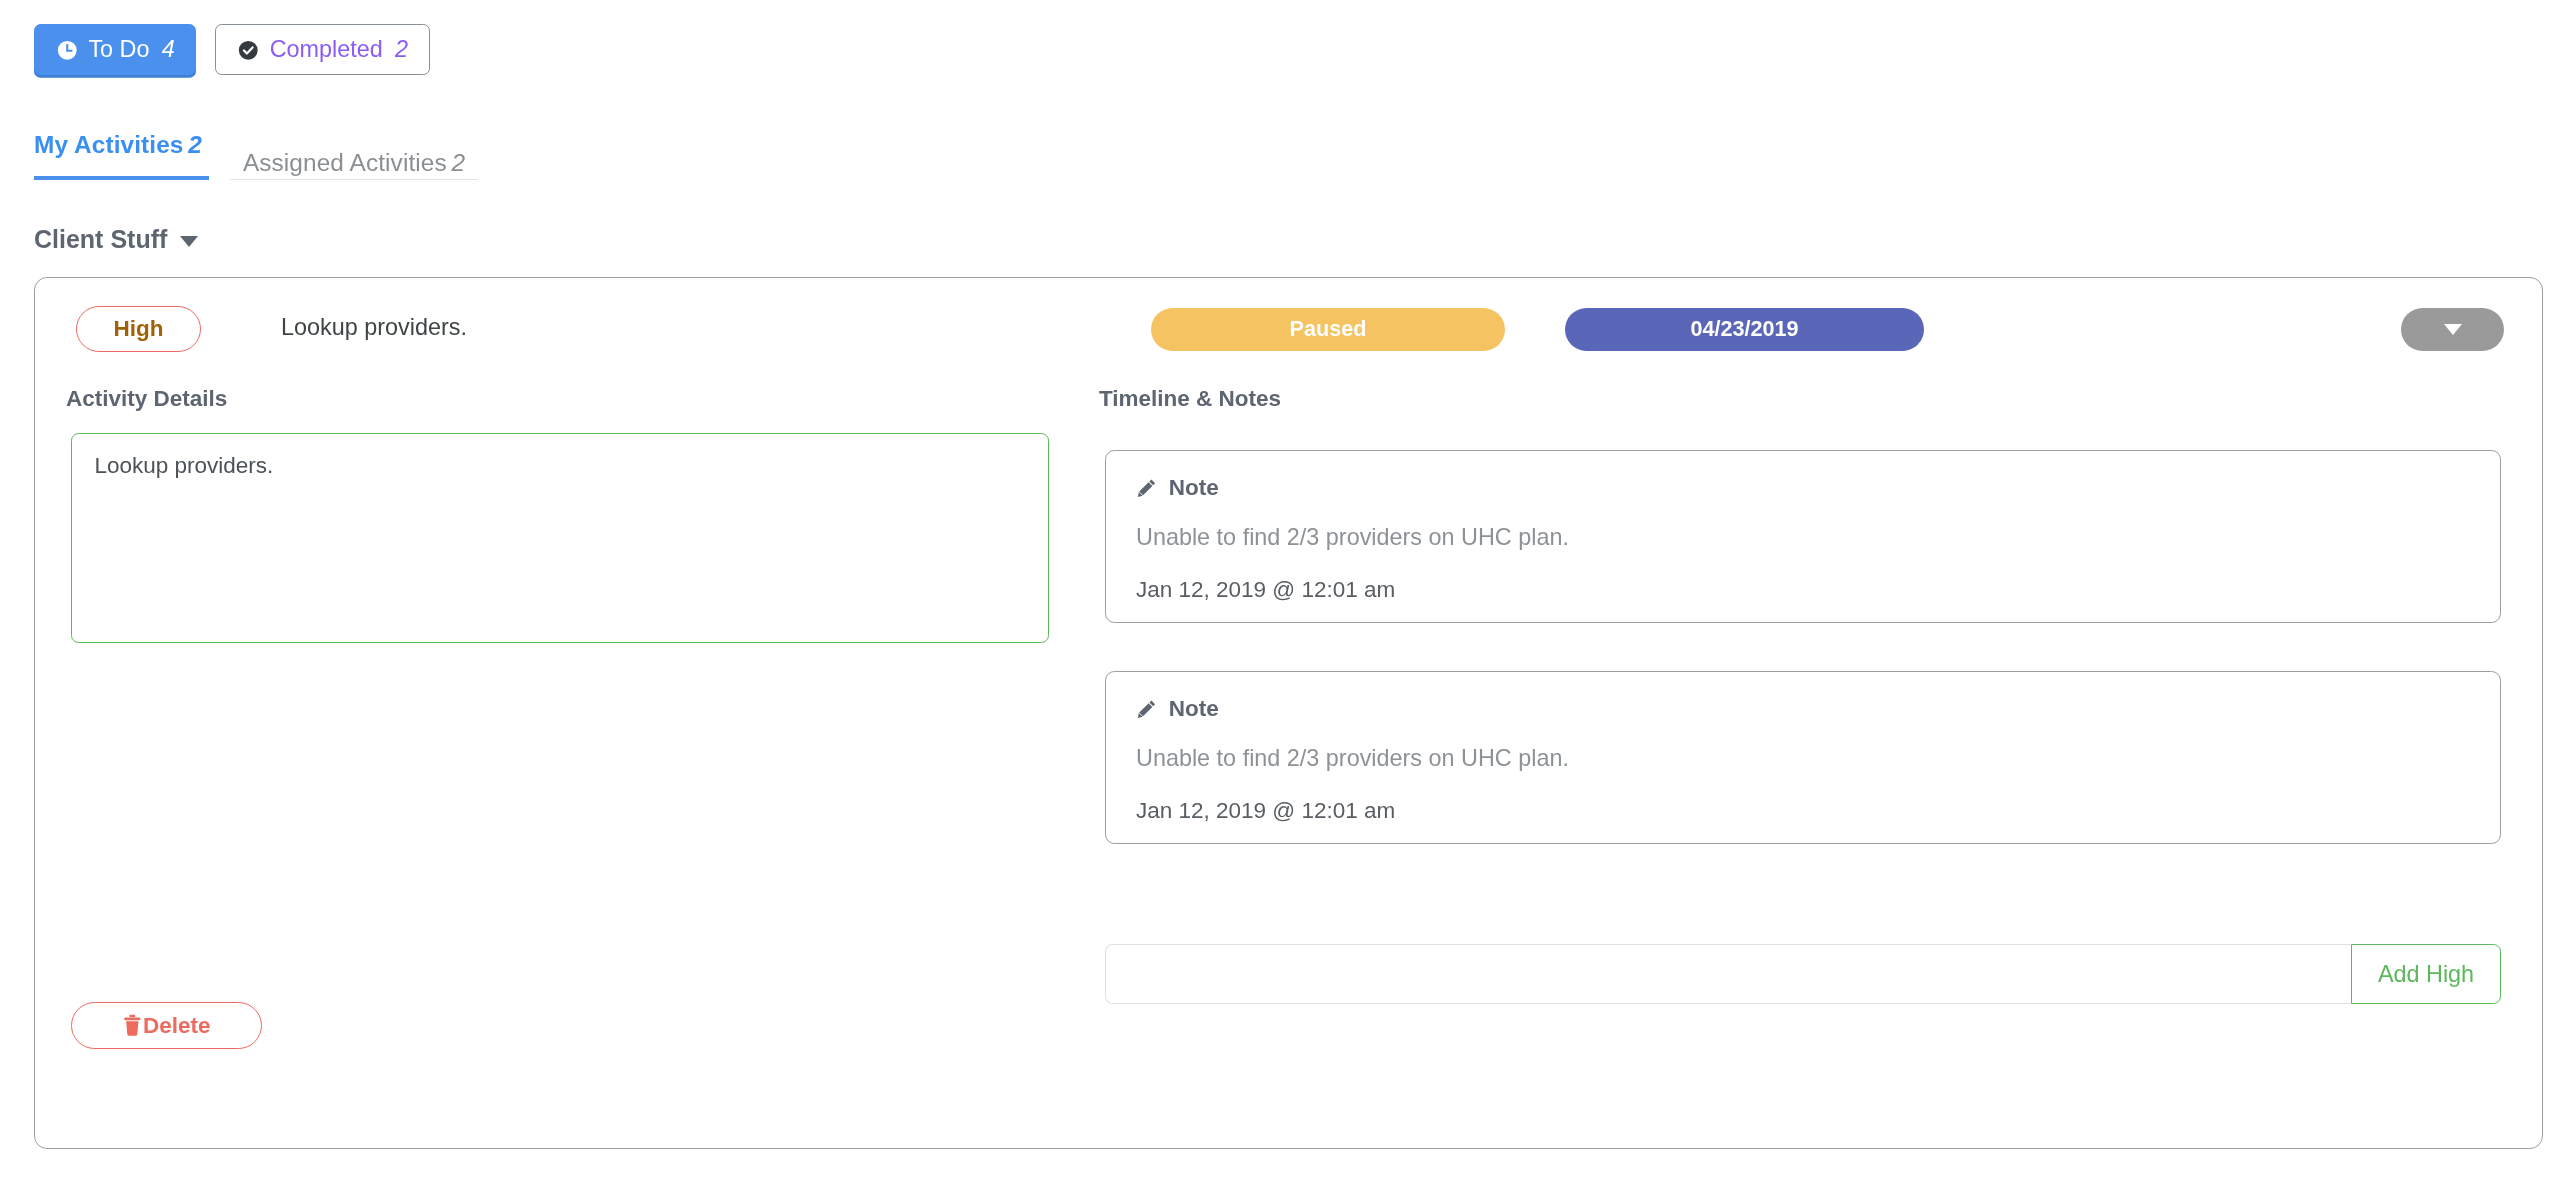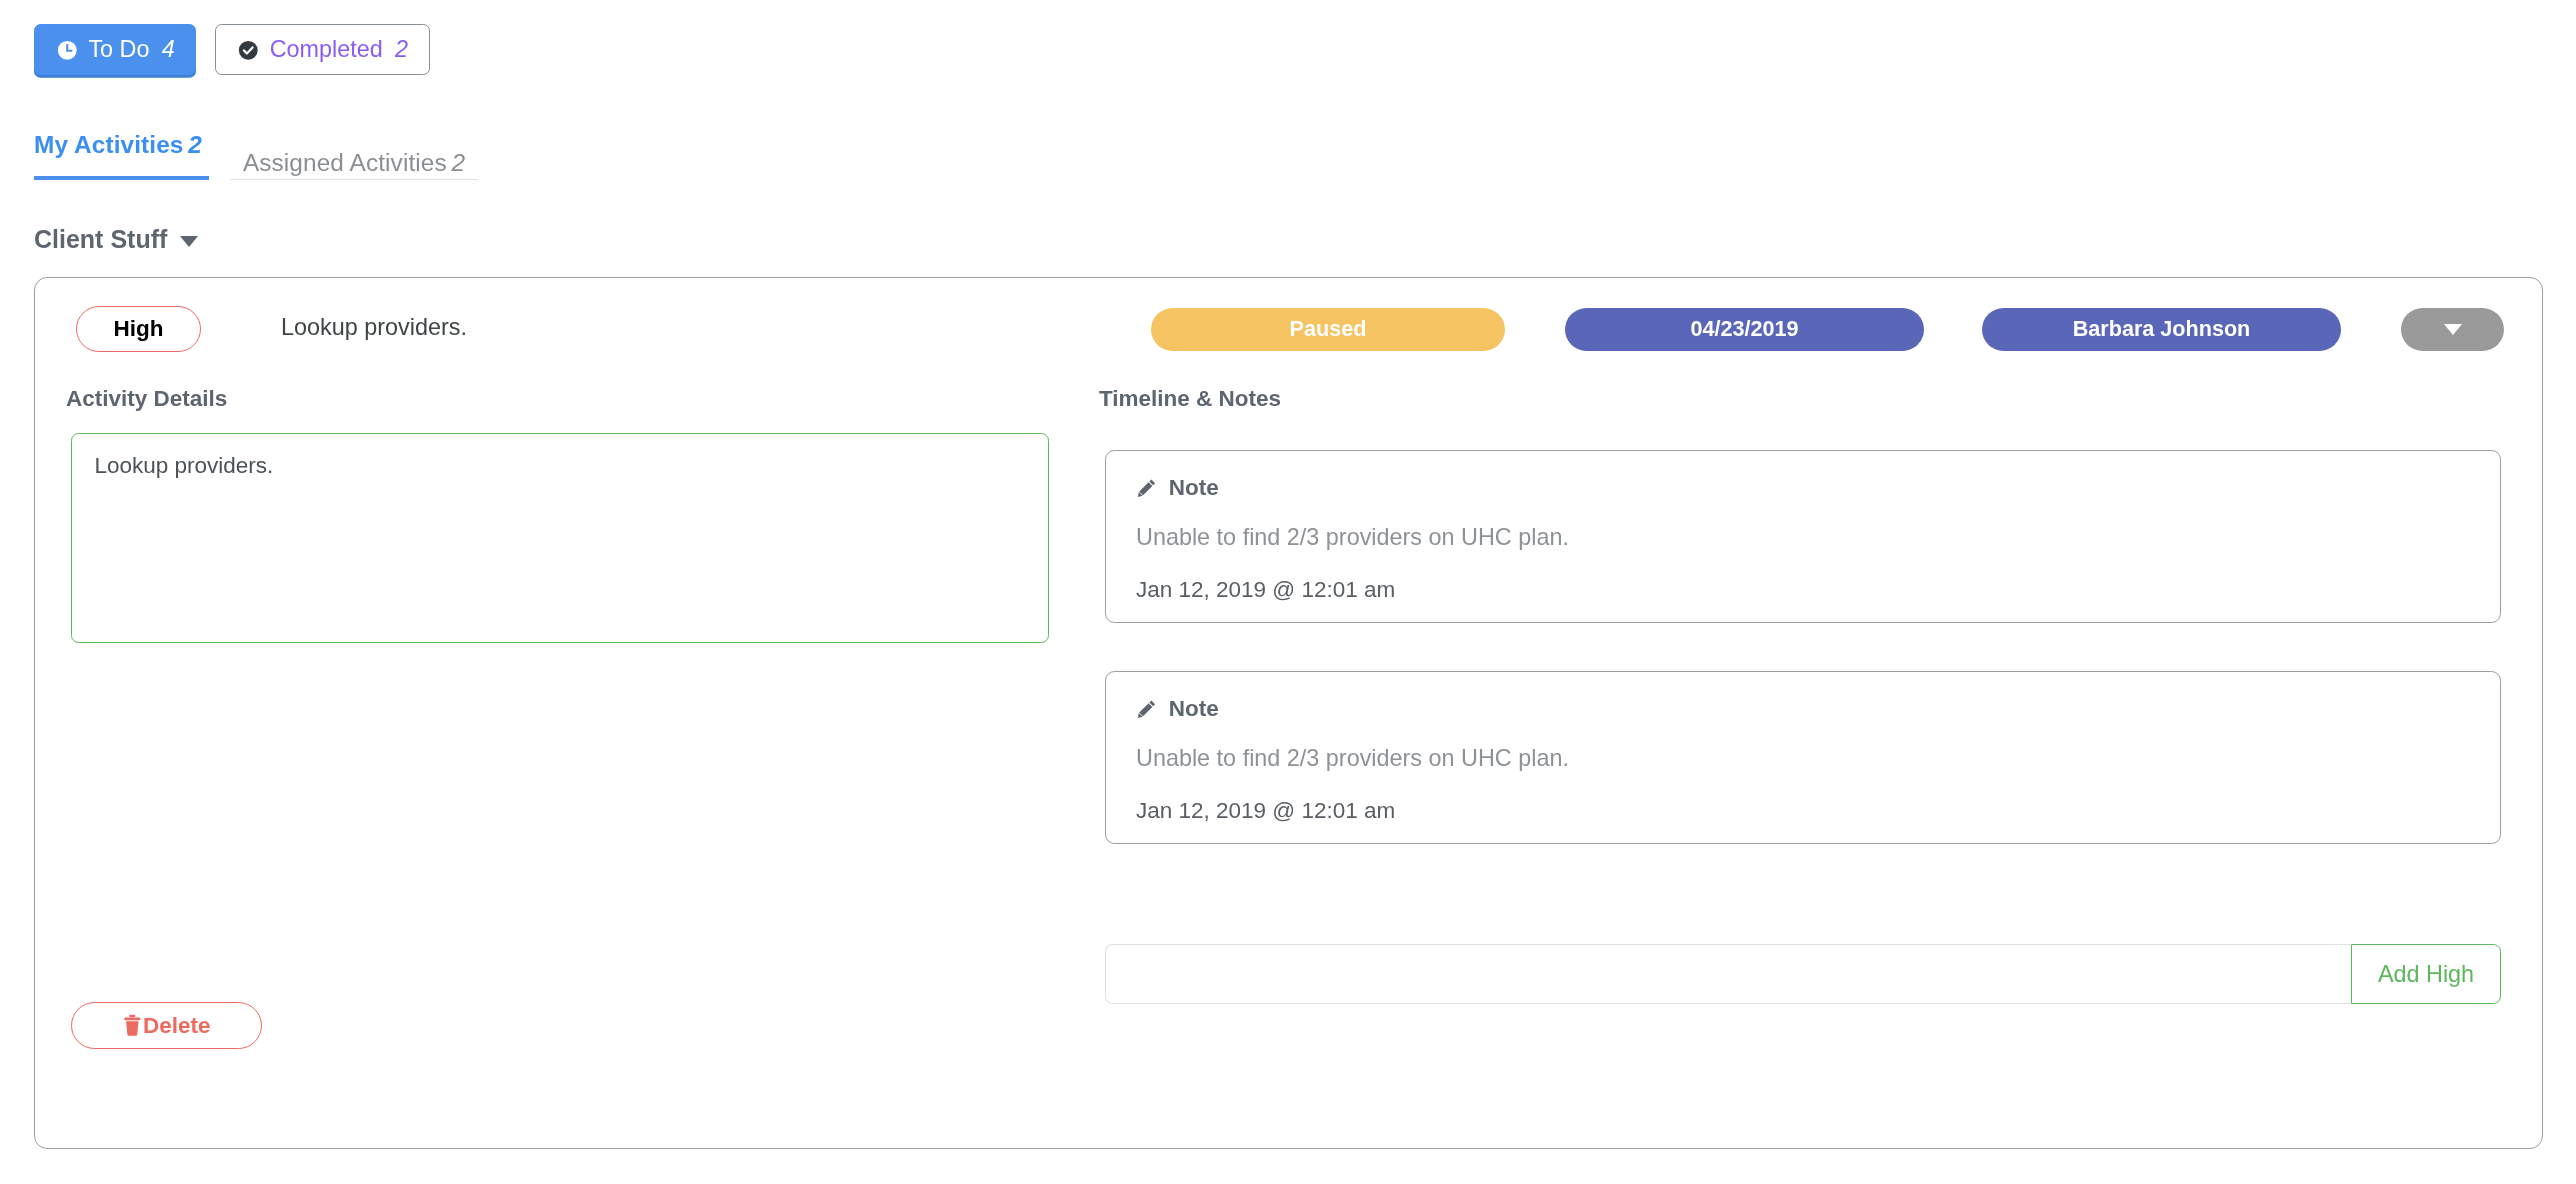--- a/index.html
+++ b/index.html
@@ -120,21 +120,21 @@
     height: 54px;
   }
   .pill-priority {
     position: absolute;
     left: 41px;
     top: 0;
     width: 125px;
     height: 46px;
     border: 1.9px solid #ed6a5e;
     border-radius: 24.4px;
-    color: #000000;
+    color: #a16207;
     font-size: 22.5px;
     font-weight: bold;
     display: flex;
     align-items: center;
     justify-content: center;
     background: #fff;
     cursor: pointer;
   }
   .activity-title {
     position: absolute;
@@ -335,23 +335,20 @@
     <div class="activity-title">Lookup providers.</div>
 
     <div class="pill pill-status">
       <span>Paused</span>
     </div>
 
     <div class="pill pill-date">
       <span>04/23/2019</span>
     </div>
 
-    <div class="pill pill-owner">
-      <span>Barbara Johnson</span>
-    </div>
 
     <div class="pill pill-more">
       <span class="caret-white"></span>
     </div>
 
   </div>
 
 </div>
 
 <div class="section-label lbl-details">Activity Details</div>

